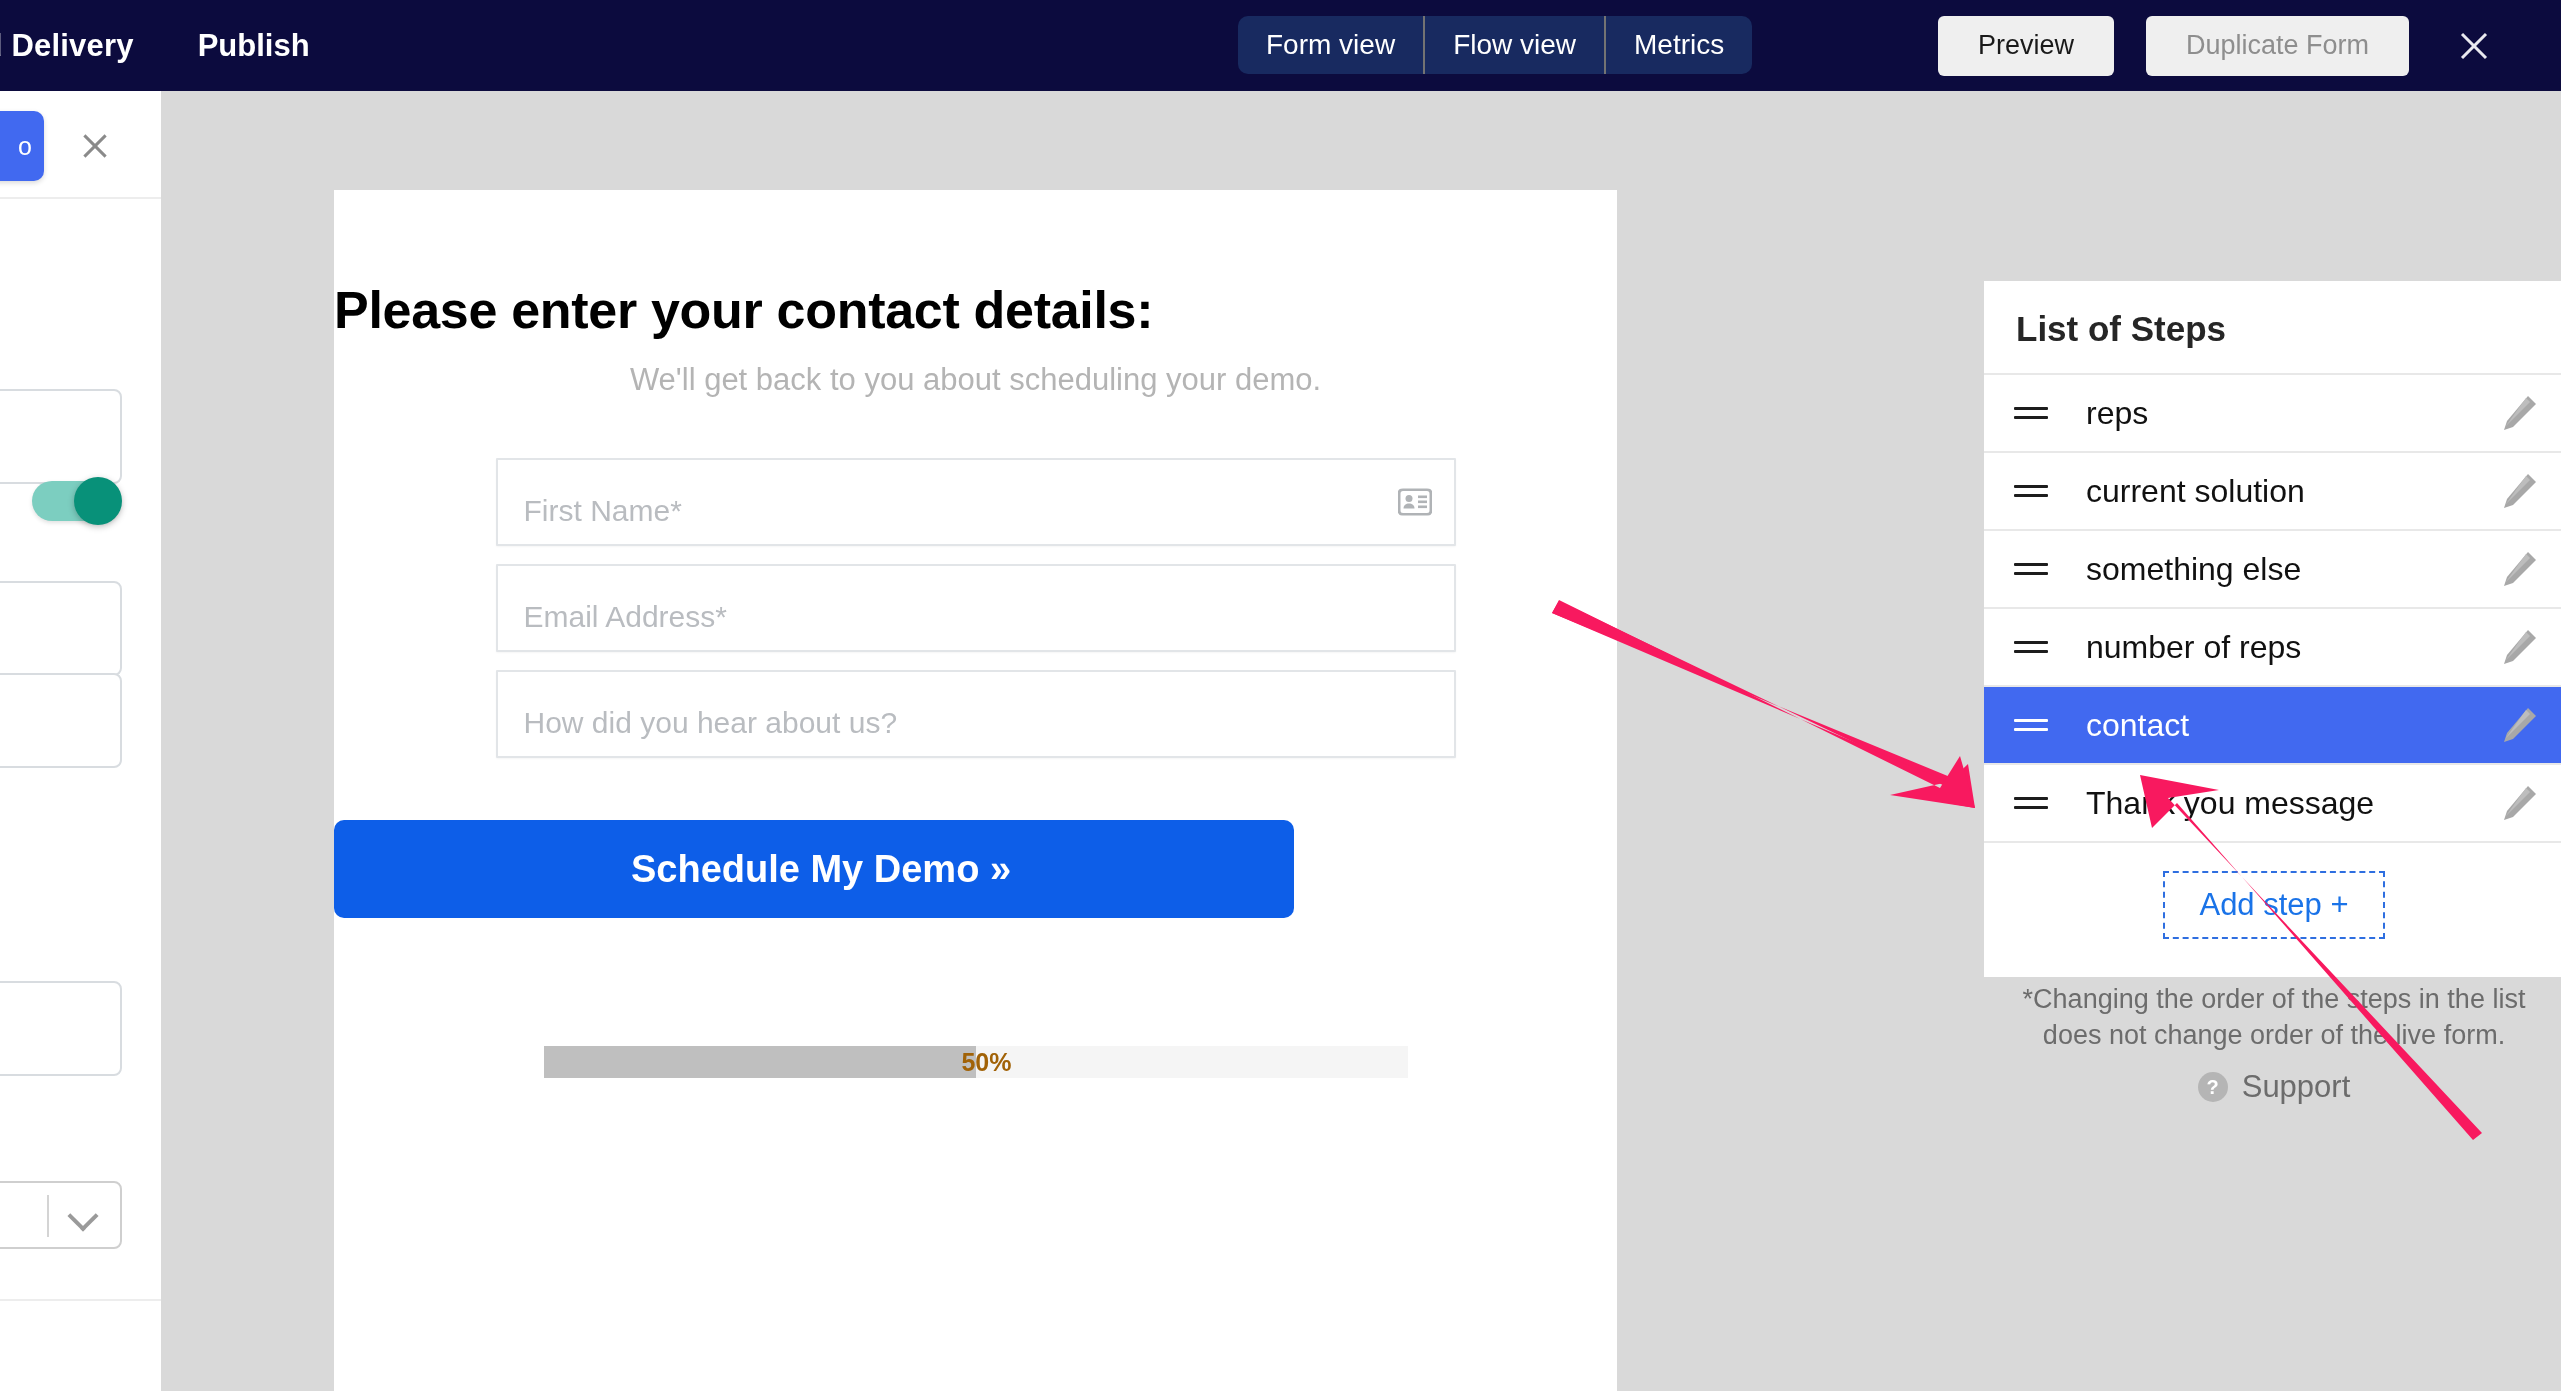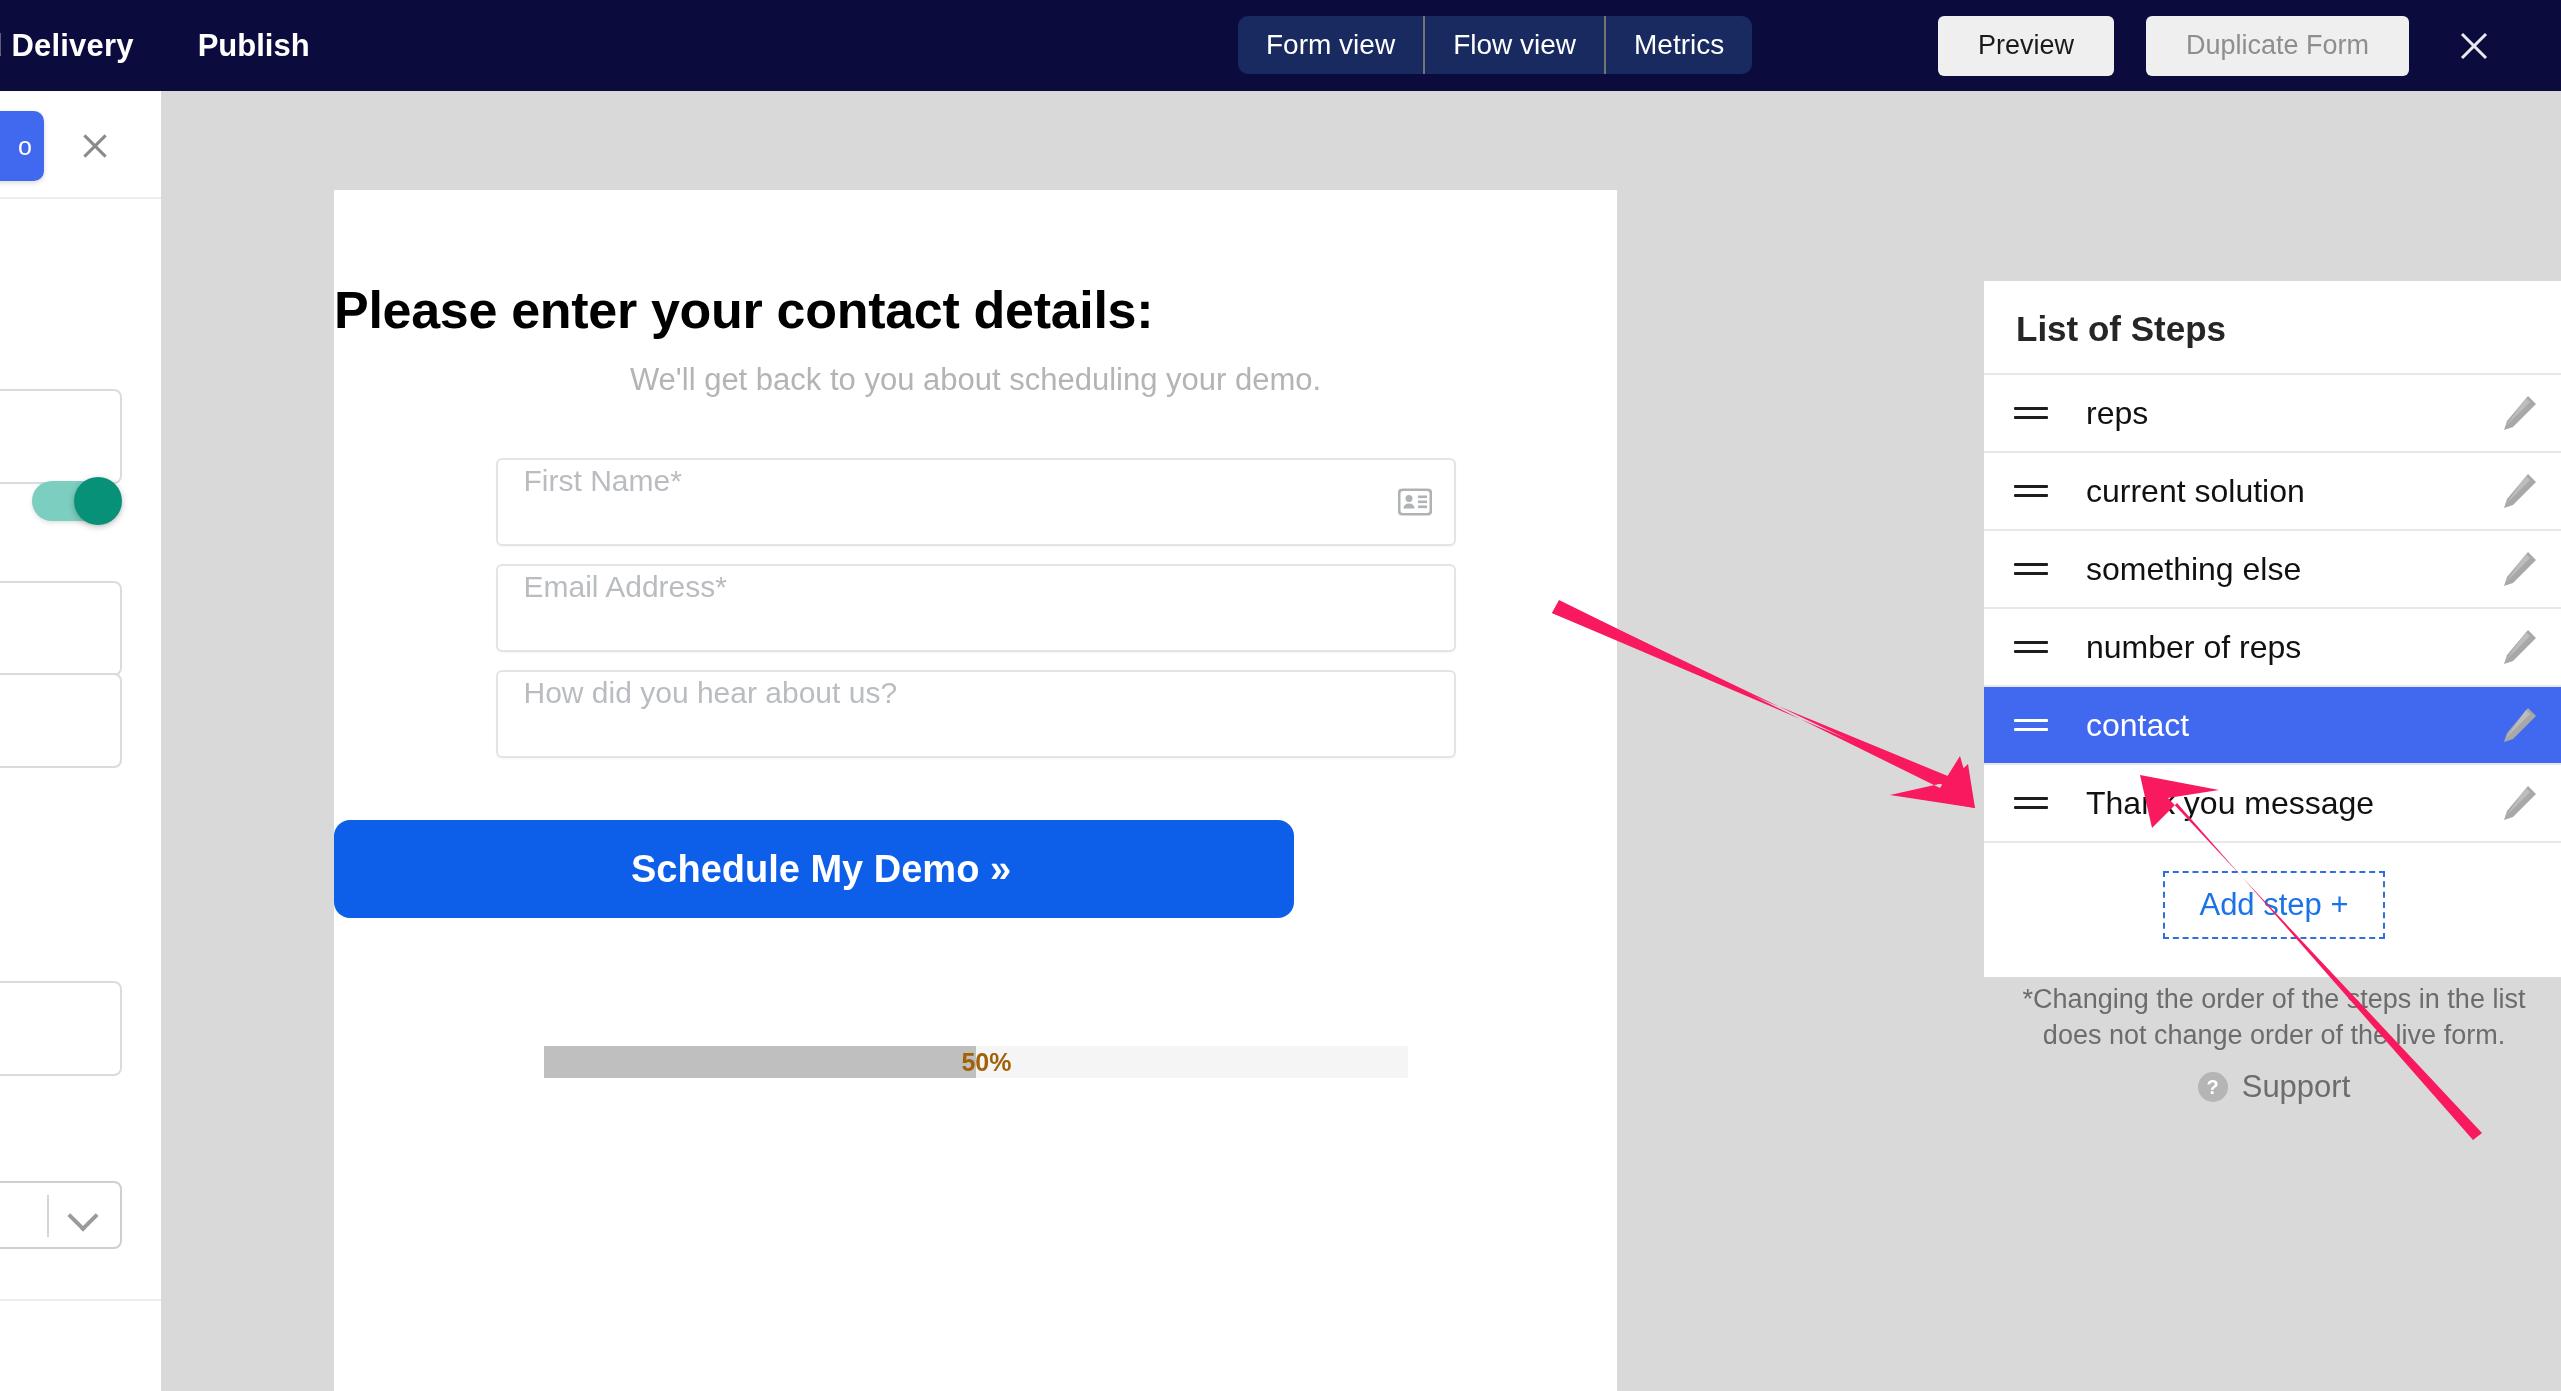--- a/index.html
+++ b/index.html
@@ -164,35 +164,35 @@
     font-size: 52px; font-weight: bold; color: #000;
     letter-spacing: -.3px;
   }
   .form-sub {
     margin-top: 22px; text-align: center;
     font-size: 31px; color: #b4b4b4;
   }
   .form-fields { margin: 60px auto 0; width: 960px; }
   .form-input {
     width: 960px; height: 88px;
-    border: 2px solid #e2e5e8; border-radius: 6px;
+    border: 2px solid #e2e5e8; border-radius: 1px;
     background: #fff; margin-bottom: 18px;
-    display: flex; align-items: flex-start;
-    padding: 4px 26px; position: relative;
+    display: flex; align-items: flex-end;
+    padding: 16px 26px; position: relative;
     box-shadow: 0 1px 2px rgba(0,0,0,.04);
   }
   .form-input .ph { font-size: 30px; color: #b9bcc0; }
   .field-icon {
     position: absolute; right: 22px; top: 50%;
     transform: translateY(-50%);
     width: 34px; height: 27px;
   }
   .submit-btn {
     margin: 44px auto 0; width: 960px; height: 98px;
-    background: #0d5ee8; border: none; border-radius: 16px;
+    background: #0d5ee8; border: none; border-radius: 10px;
     color: #fff; font-size: 38px; font-weight: bold;
     cursor: pointer; font-family: "Liberation Sans", sans-serif; padding-left: 14px;
   }
   .progress-wrap {
     margin: 128px auto 0; width: 864px; height: 32px;
     background: #f5f5f5; position: relative;
   }
   .progress-fill {
     position: absolute; left: 0; top: 0; height: 32px;
     width: 50%; background: #bfbfbf;

